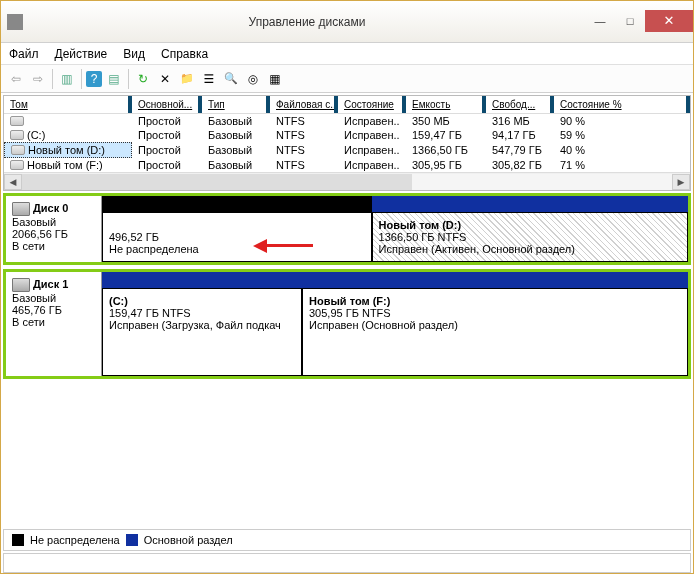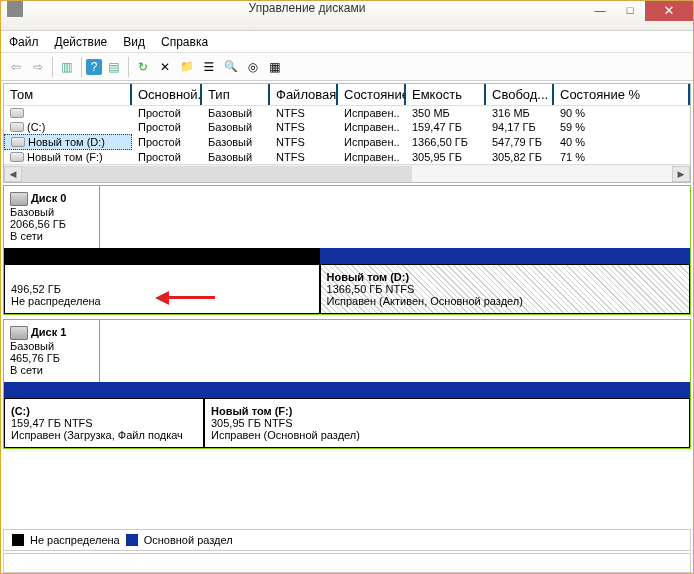--- a/index.html
+++ b/index.html
@@ -1,54 +1,54 @@
 <!DOCTYPE html>
 <html><head>
 <meta charset="utf-8">
 <style>
 * { box-sizing: border-box; margin: 0; padding: 0; font-family: 'Segoe UI', Tahoma, sans-serif; }
 body { background: #fff; width: 694px; height: 574px; overflow: hidden; border: 1px solid #d4a847; position: relative; }
 
 
-.titlebar { height: 30px; background: linear-gradient(#fff,#f0eee8); display: flex; align-items: flex-start; border-bottom: 1px solid #d0d0d0; }
+.titlebar { height: 42px; background: linear-gradient(#fff,#f0eee8); display: flex; align-items: center; border-bottom: 1px solid #d0d0d0; }
 .titlebar-icon { width: 16px; height: 16px; margin: 0 6px; background: #888; }
 .titlebar-title { flex: 1; text-align: center; font-size: 12px; color: #333; }
 .win-btns { display: flex; }
 .win-btn { width: 30px; height: 22px; display: flex; align-items: center; justify-content: center; font-size: 11px; color: #333; margin-top: -2px;}
 .win-btn.close { width: 48px; height: 22px; background: #c75050; color: #fff; font-size: 13px; }
 
 
 .menubar { height: 22px; display: flex; align-items: center; padding: 0 0; font-size: 12px; border-bottom: 1px solid #e0e0e0; background:#fff;}
 .menu-item { padding: 2px 8px; cursor: default; }
 
 
 .toolbar { height: 28px; display: flex; align-items: center; padding: 0 4px; background: #fcfcfc; border-bottom: 1px solid #d0d0d0; gap: 0; }
 .tb-btn { width: 20px; height: 20px; margin: 0 1px; display: flex; align-items: center; justify-content: center; font-size: 12px; cursor: default; }
 .tb-sep { width: 1px; height: 20px; background: #ccc; margin: 0 3px; }
 
 
 .volume-list { border: 1px solid #bbb; margin: 2px; }
 .vol-header { display: flex; background: #fff; border-bottom: 1px solid #ddd; }
-.vol-header-cell { font-size: 13px; padding: 3px 6px; border-right: 2px solid #0c4a6e; white-space: nowrap; overflow: hidden; }
+.vol-header-cell { font-size: 10px; padding: 3px 6px; border-right: 4px solid #0c4a6e; white-space: nowrap; overflow: hidden; text-decoration: underline; }
 .vol-body { background: #fff; }
 .vol-row { display: flex; font-size: 11px; }
 .vol-cell { padding: 1px 6px; white-space: nowrap; overflow: hidden; display:flex; align-items:center; gap:3px;}
 .c-vol{width:128px} .c-layout{width:70px} .c-type{width:68px} .c-fs{width:68px} .c-status{width:68px} .c-cap{width:80px} .c-free{width:68px} .c-freepct{flex:1}
 .selected { background: #cce8ff; border: 1px dotted #333; }
 .drive-icon { width: 14px; height: 10px; background: linear-gradient(#eee,#ccc); border: 1px solid #999; border-radius: 2px; display:inline-block; }
 
 
 .hscroll-row { height: 18px; background: #f0f0f0; display: flex; align-items:center; border-top:1px solid #ddd;}
 .hscroll-btn { width: 18px; height: 16px; background: #e8e8e8; border: 1px solid #ccc; display:flex;align-items:center;justify-content:center;font-size:9px;color:#555;}
 .hscroll-track { flex:1; height:16px; background:#f5f5f5; position:relative;}
 .hscroll-thumb { position:absolute; left:0; width:60%; height:100%; background:#ddd;}
 
 
 .disk-panels { margin: 2px; }
-.disk-panel { border: 1px solid #84cc16; display: flex; margin-bottom: 4px; background:#fff;flex-direction:column;}
+.disk-panel { border: 3px solid #84cc16; display: flex; margin-bottom: 4px; background:#fff;}
 .disk-info { width: 96px; padding: 6px; font-size: 11px; border-right: 1px solid #999; }
 .disk-info b { font-size: 11px; }
 .disk-icon { width: 18px; height: 14px; background: linear-gradient(#ddd,#aaa); border:1px solid #777; border-radius:1px; display:inline-block; vertical-align:middle; margin-right:3px;}
 .disk-layout { flex: 1; display: flex; flex-direction: column; }
 .disk-top-bar { height: 16px; background: #000; display:flex; }
 .disk-top-seg { }
 .disk-parts { flex: 1; display: flex; }
 .part { border: 1px solid #000; padding: 6px; font-size: 11px; background:#fff; position:relative;}
 .part.hatched::before { content:''; position:absolute; inset:0; background: repeating-linear-gradient(45deg, transparent, transparent 3px, #d0d0d0 3px, #d0d0d0 4px); z-index:0;}
 .part > * { position:relative; z-index:1; }

